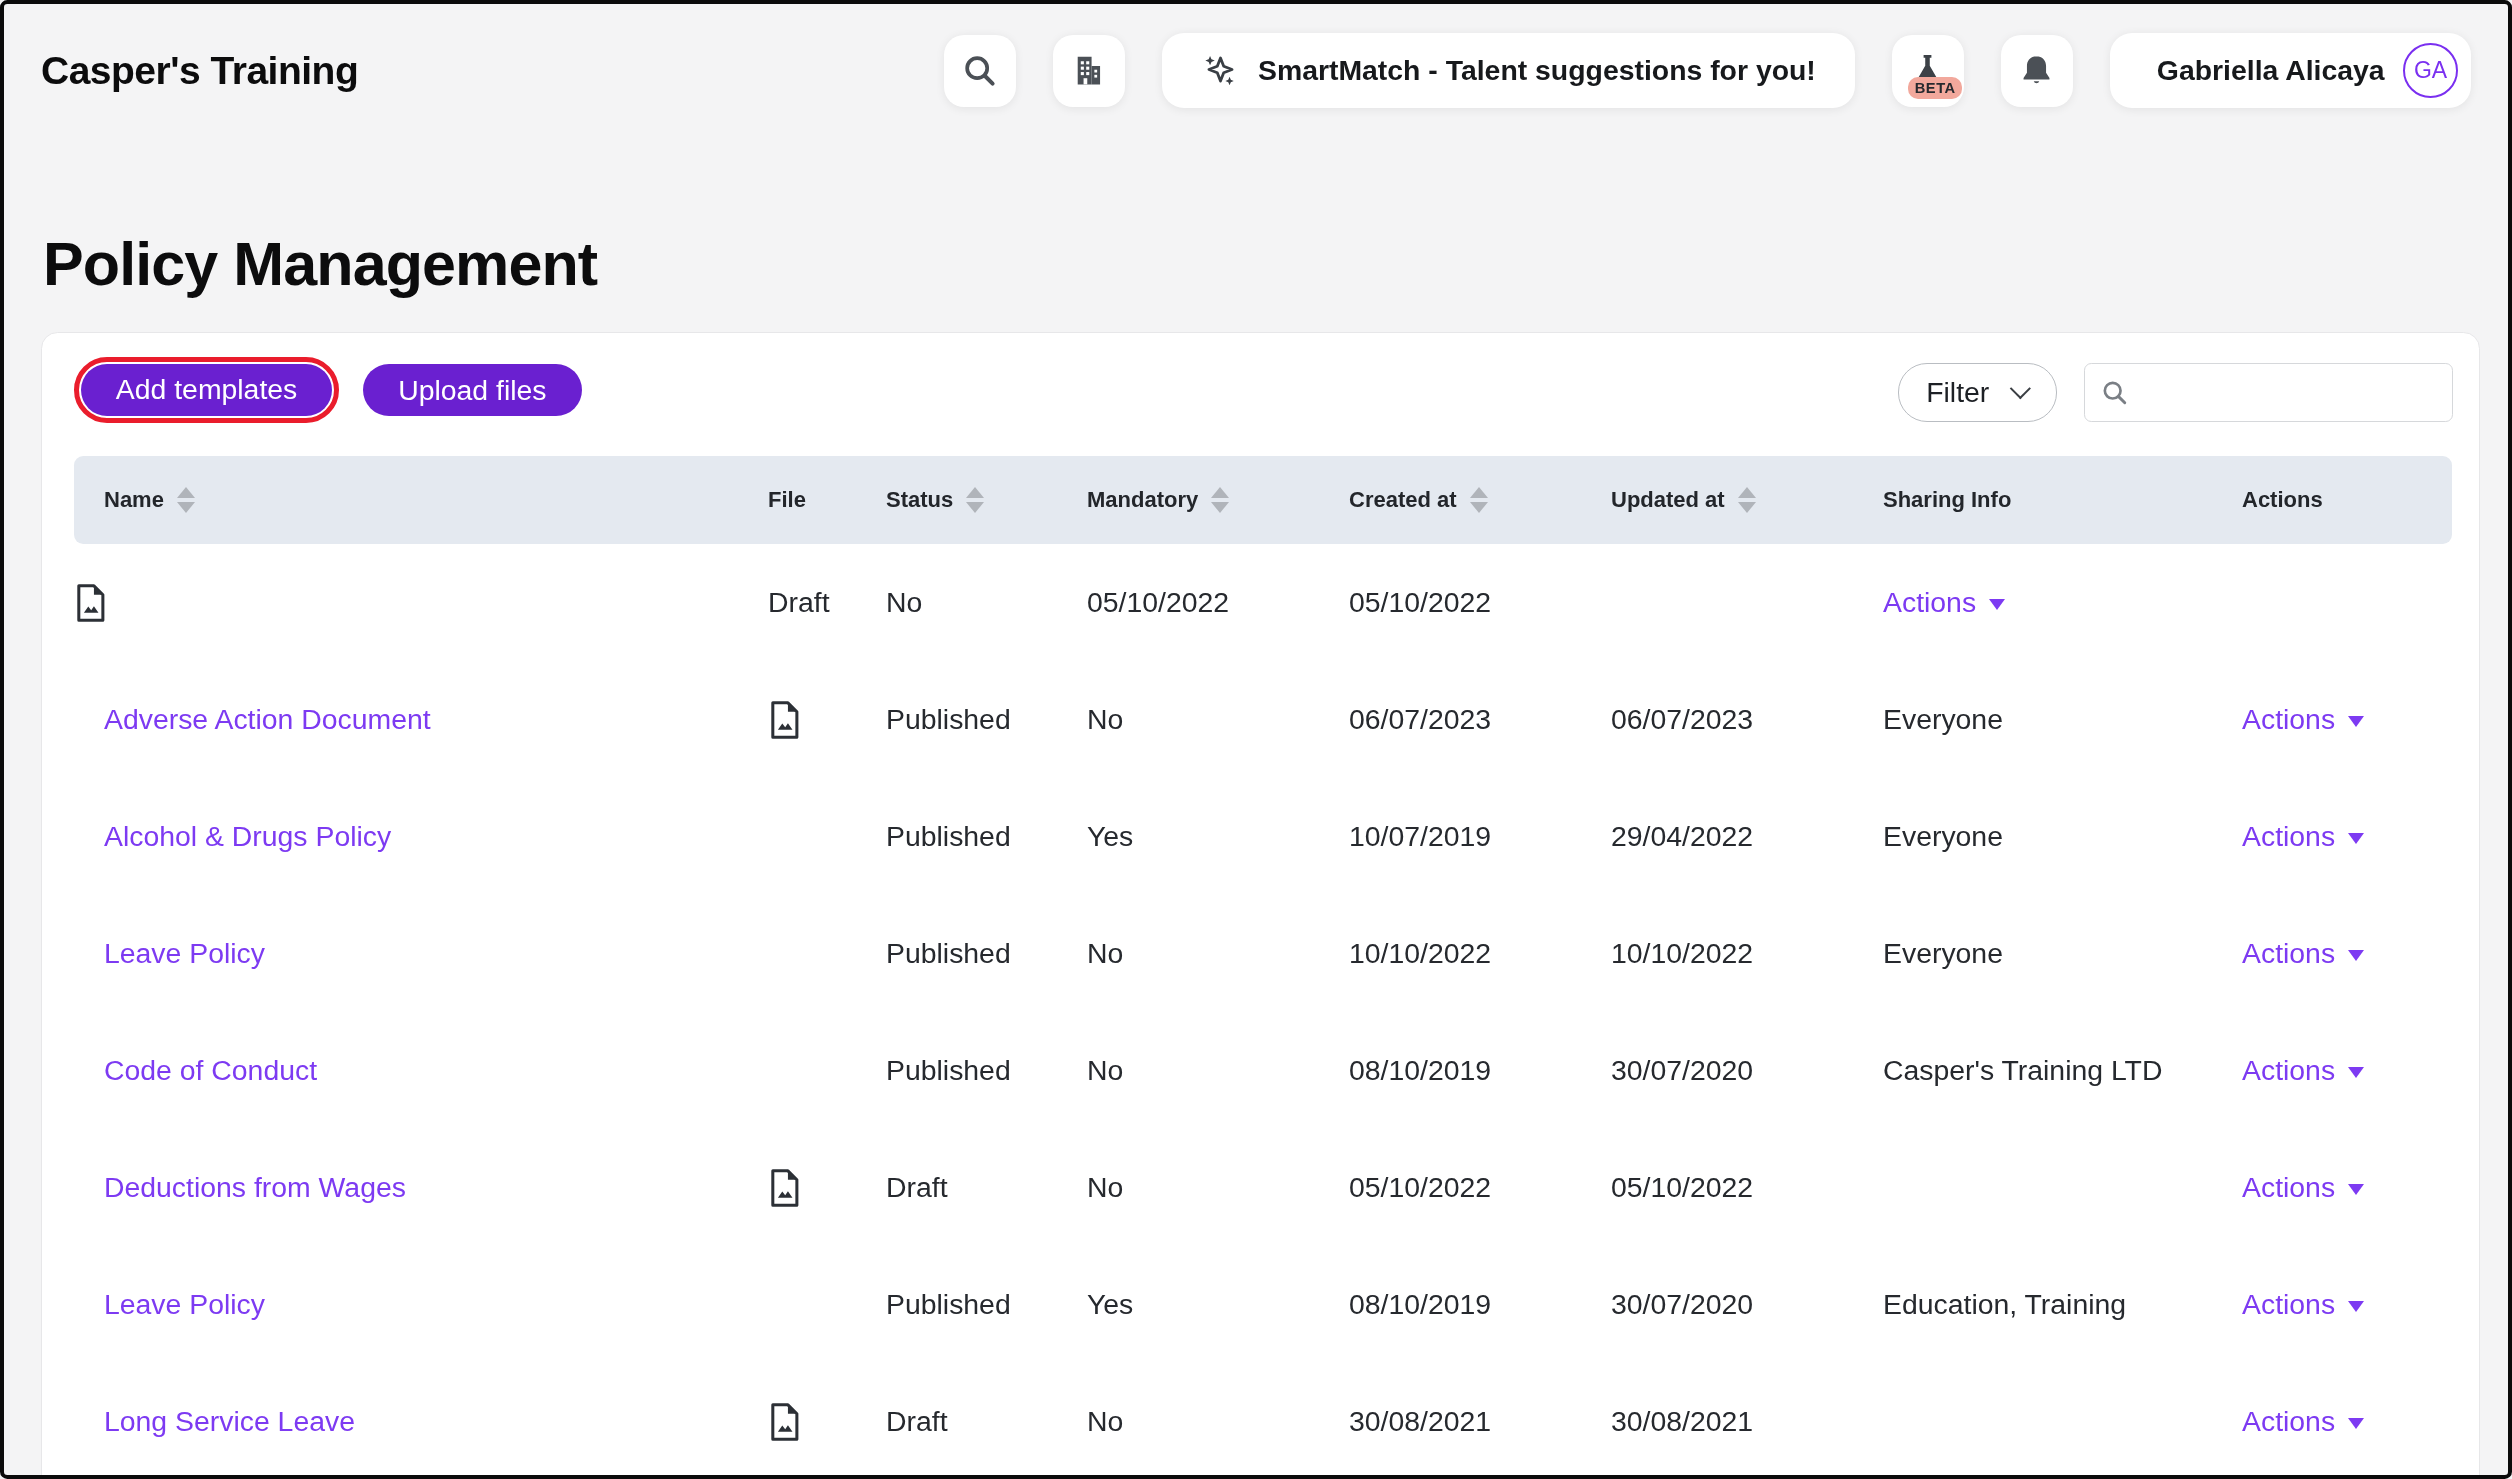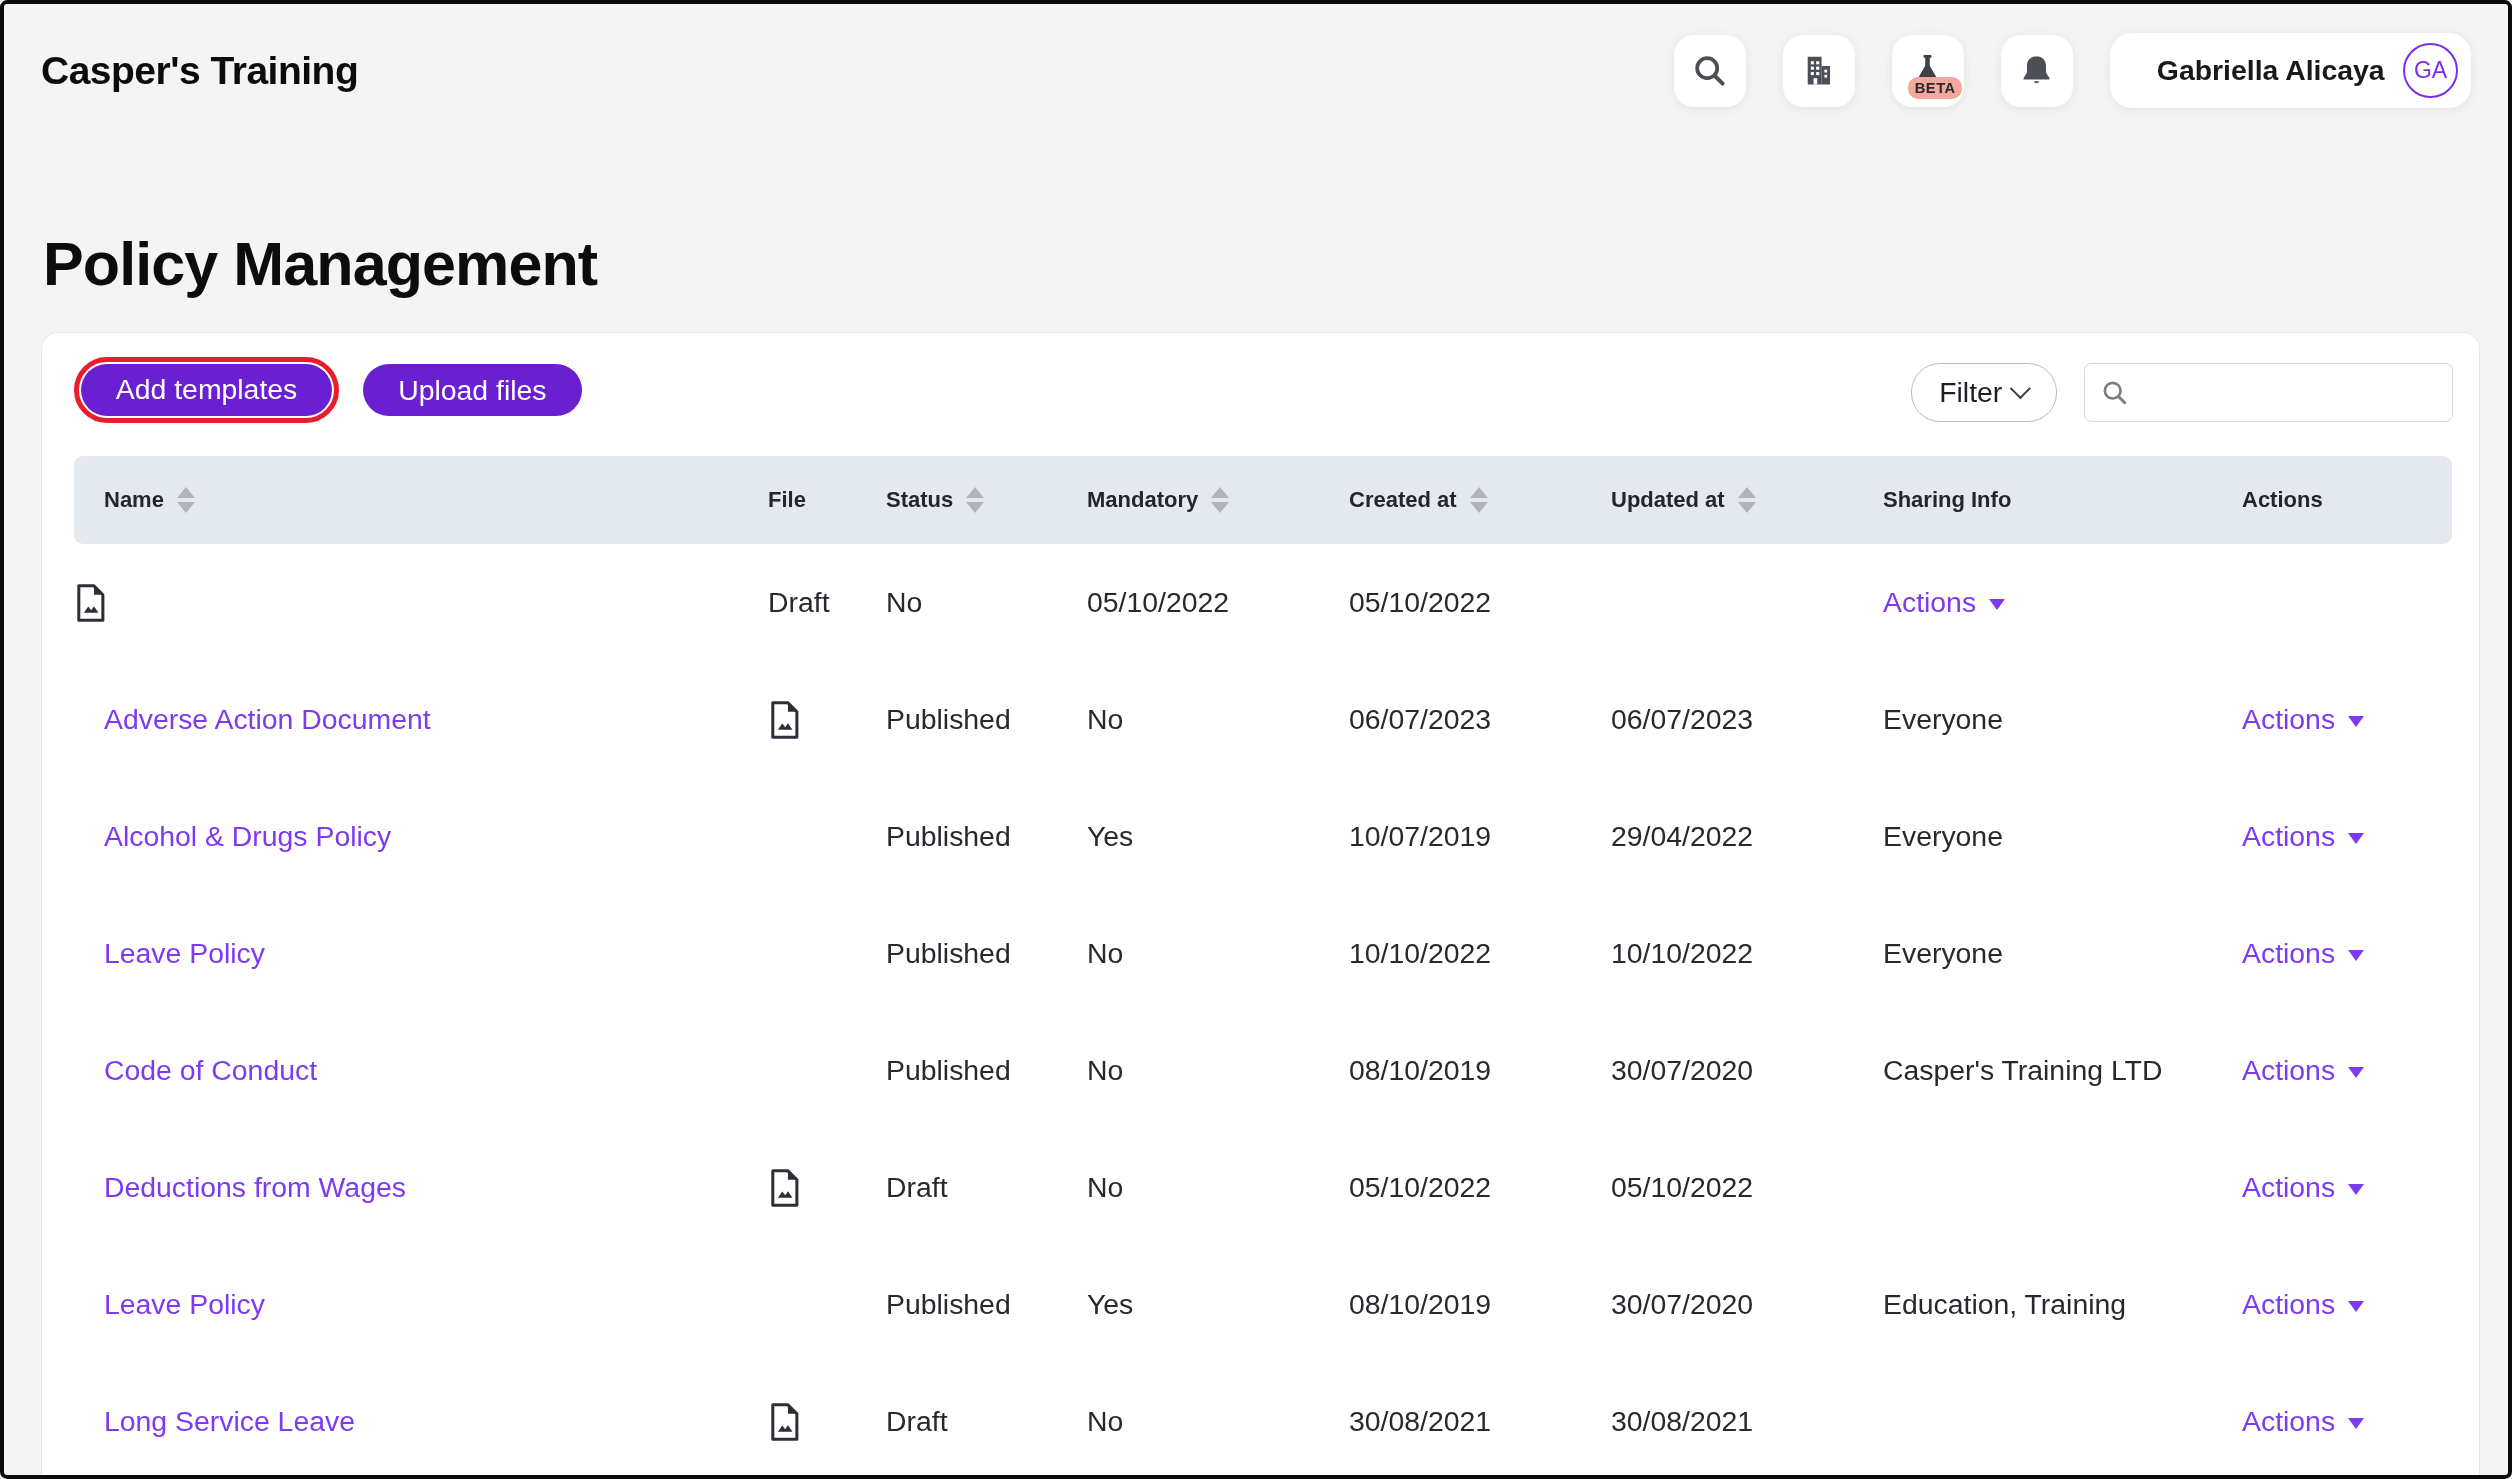--- a/index.html
+++ b/index.html
@@ -74,21 +74,21 @@
   .btn-primary {
     height:52px; border:none; background:#6a20d0; color:#fff;
     font-family:"Liberation Sans",sans-serif;
     font-size:28.4px; font-weight:500; padding:0 35px; border-radius:33px; cursor:pointer;
     display:inline-flex; align-items:center;
   }
   .btn-upload { margin-left:20px; margin-top:7.3px; }
   .toolbar-right { position:absolute; right:0; top:5.5px; display:flex; align-items:center; gap:27.5px; }
   .filter-chip {
     height:59px; border:1.8px solid #b9bdc2; border-radius:29px; background:#fff;
-    display:flex; align-items:center; gap:11px; padding:0 27.5px; cursor:pointer;
+    display:flex; align-items:center; gap:24px; padding:0 27.5px; cursor:pointer;
   }
   .filter-chip .filter-label { font-size:28.4px; color:#1d2025; }
   .chev {
     width:14.7px; height:14.7px; border-right:2.8px solid #3a3e43; border-bottom:2.8px solid #3a3e43;
     transform:rotate(45deg); margin-top:-7.3px;
   }
   .search-box {
     width:369px; height:59px; border:1.8px solid #d6d8db; border-radius:7.3px; background:#fff;
     display:flex; align-items:center; padding:0 14.7px; gap:11px;
   }
@@ -154,20 +154,30 @@
             <rect x="7" y="13" width="2" height="2"></rect>
               <rect x="10.5" y="13" width="2" height="2"></rect>
             <rect x="15.8" y="11.5" width="1.8" height="1.8"></rect>
               <rect x="15.8" y="14.8" width="1.8" height="1.8"></rect>
           </g>
           <rect x="8.8" y="17" width="2.4" height="4" fill="#ffffff"></rect>
         </svg>
       </span>
     </div>
 
+    <div class="pill-btn">
+      <span>
+        <svg width="39" height="39" viewBox="0 0 28 28">
+          <path d="M14 5 l2.3 6 6 2.3 -6 2.3 -2.3 6 -2.3-6 -6-2.3 6-2.3 Z" fill="none" stroke="#3a3f45" stroke-width="2" stroke-linejoin="round"></path>
+          <path d="M6.5 3.5 l1 2.4 2.4 1 -2.4 1 -1 2.4 -1-2.4 -2.4-1 2.4-1 Z" fill="#3a3f45"></path>
+          <path d="M20.5 18.5 l.9 2.1 2.1.9 -2.1.9 -.9 2.1 -.9-2.1 -2.1-.9 2.1-.9 Z" fill="#3a3f45"></path>
+        </svg>
+      </span>
+      <span class="pill-label">SmartMatch - Talent suggestions for you!</span>
+    </div>
 
     <div class="icon-btn">
       <span>
         <svg width="39" height="39" viewBox="0 0 24 24">
           <path d="M9.6 2.5 h4.8 v1.6 h-1 v5 l5.6 9.6 c.8 1.4 -.2 3 -1.8 3 H6.8 c-1.6 0 -2.6 -1.6 -1.8 -3 l5.6 -9.6 v-5 h-1 Z" fill="#3c4147"></path>
         </svg>
       </span>
       <span class="beta-badge">BETA</span>
     </div>
 

